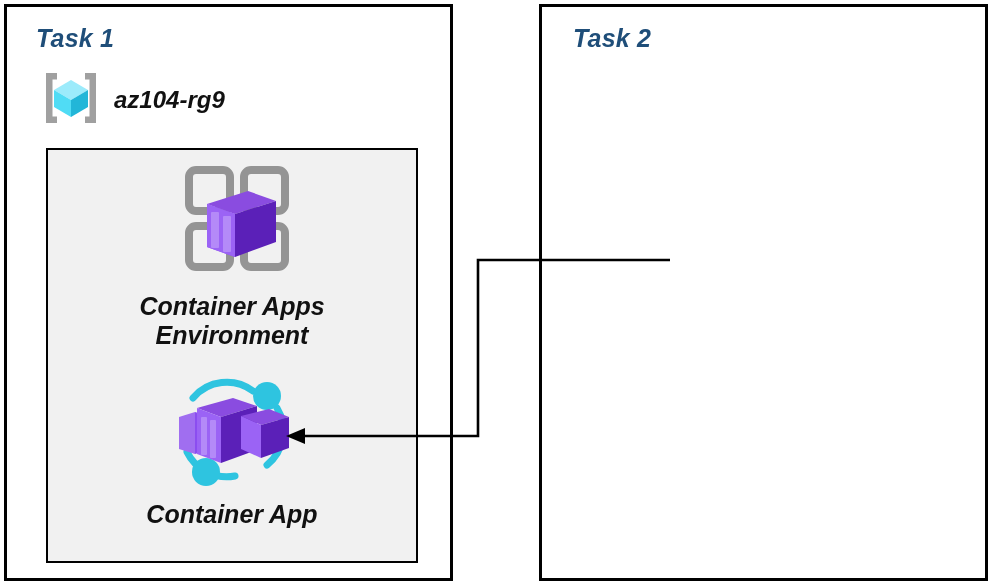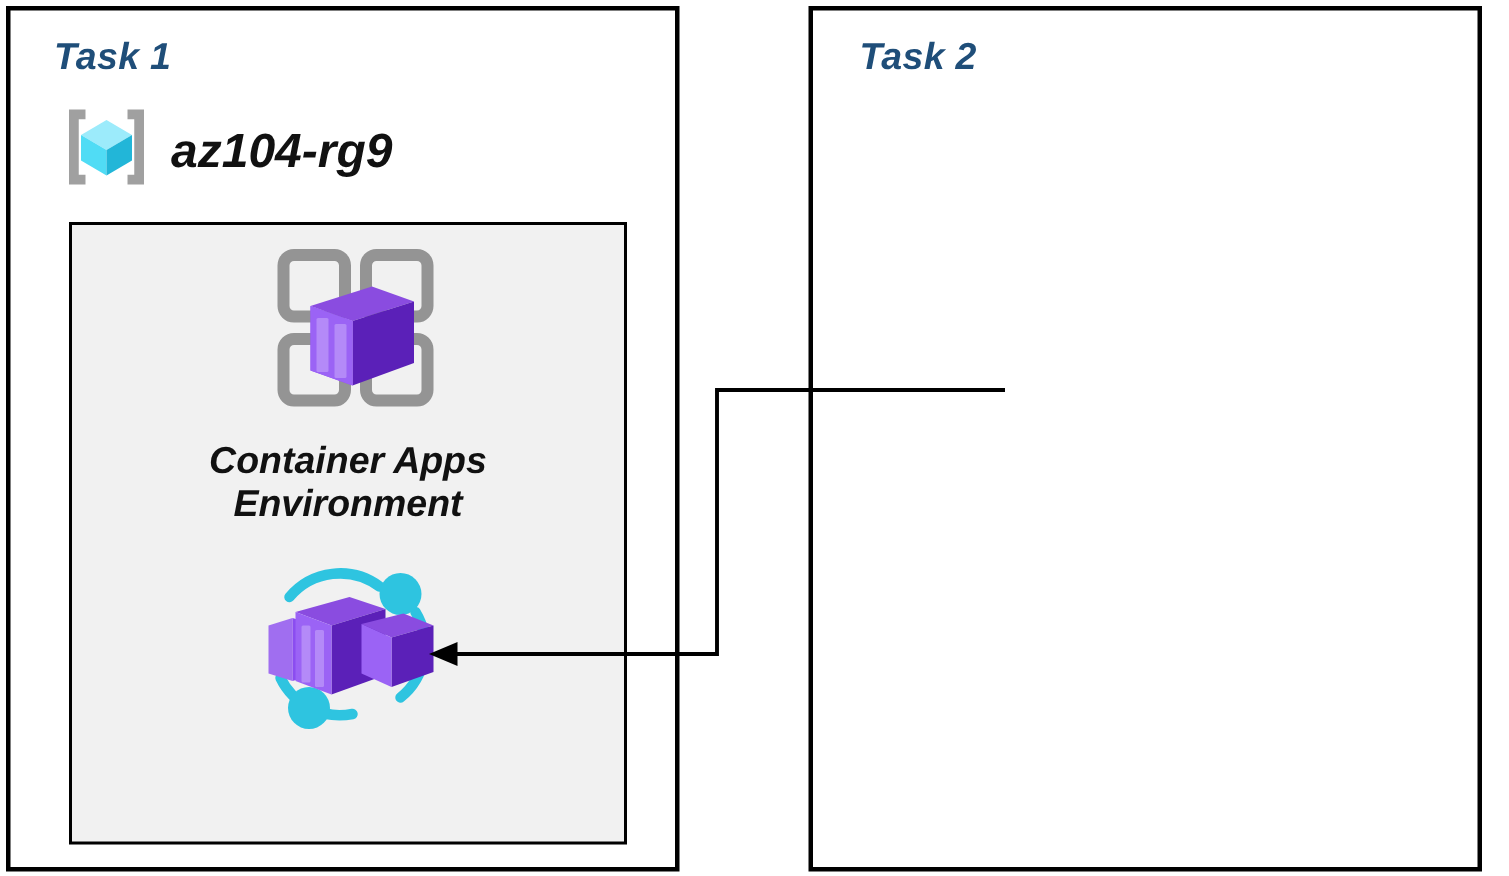--- a/index.html
+++ b/index.html
@@ -43,21 +43,21 @@
   
   #rg-row {
     position: absolute;
     left: 33px;
     top: 60px;
     display: flex;
     align-items: center;
     gap: 12px;
   }
   #rg-label {
-    font-size: 32px;
+    font-size: 24px;
     font-weight: bold;
     color: #111111;
     white-space: nowrap;
   }
 
   
   .inner-box {
     position: absolute;
     box-sizing: border-box;
     border: 2px solid #000000;
@@ -173,20 +173,21 @@
             <path d="M100 34 L100 78 L64 91 L64 45 Z" fill="#5b20b8"></path>
             <path d="M40 36 L64 45 L64 91 L40 82 Z" fill="#9b63f5"></path>
             <rect x="44" y="45" width="6" height="38" fill="#b48af8" rx="1"></rect>
             <rect x="53" y="48" width="6" height="38" fill="#b48af8" rx="1"></rect>
 
             <path d="M84 44 L112 37 L132 45 L104 53 Z" fill="#8a4ce0"></path>
             <path d="M132 45 L132 76 L104 86 L104 53 Z" fill="#5b20b8"></path>
             <path d="M84 44 L104 53 L104 86 L84 77 Z" fill="#9b63f5"></path>
           </svg>
         </span>
+        <div class="node-label">Container App</div>
       </div>
 
     </div>
   </div>
 
   <div class="panel" id="panel-task2">
 
     <div class="panel-title" id="title-task2">Task 2</div>
 
   </div>

